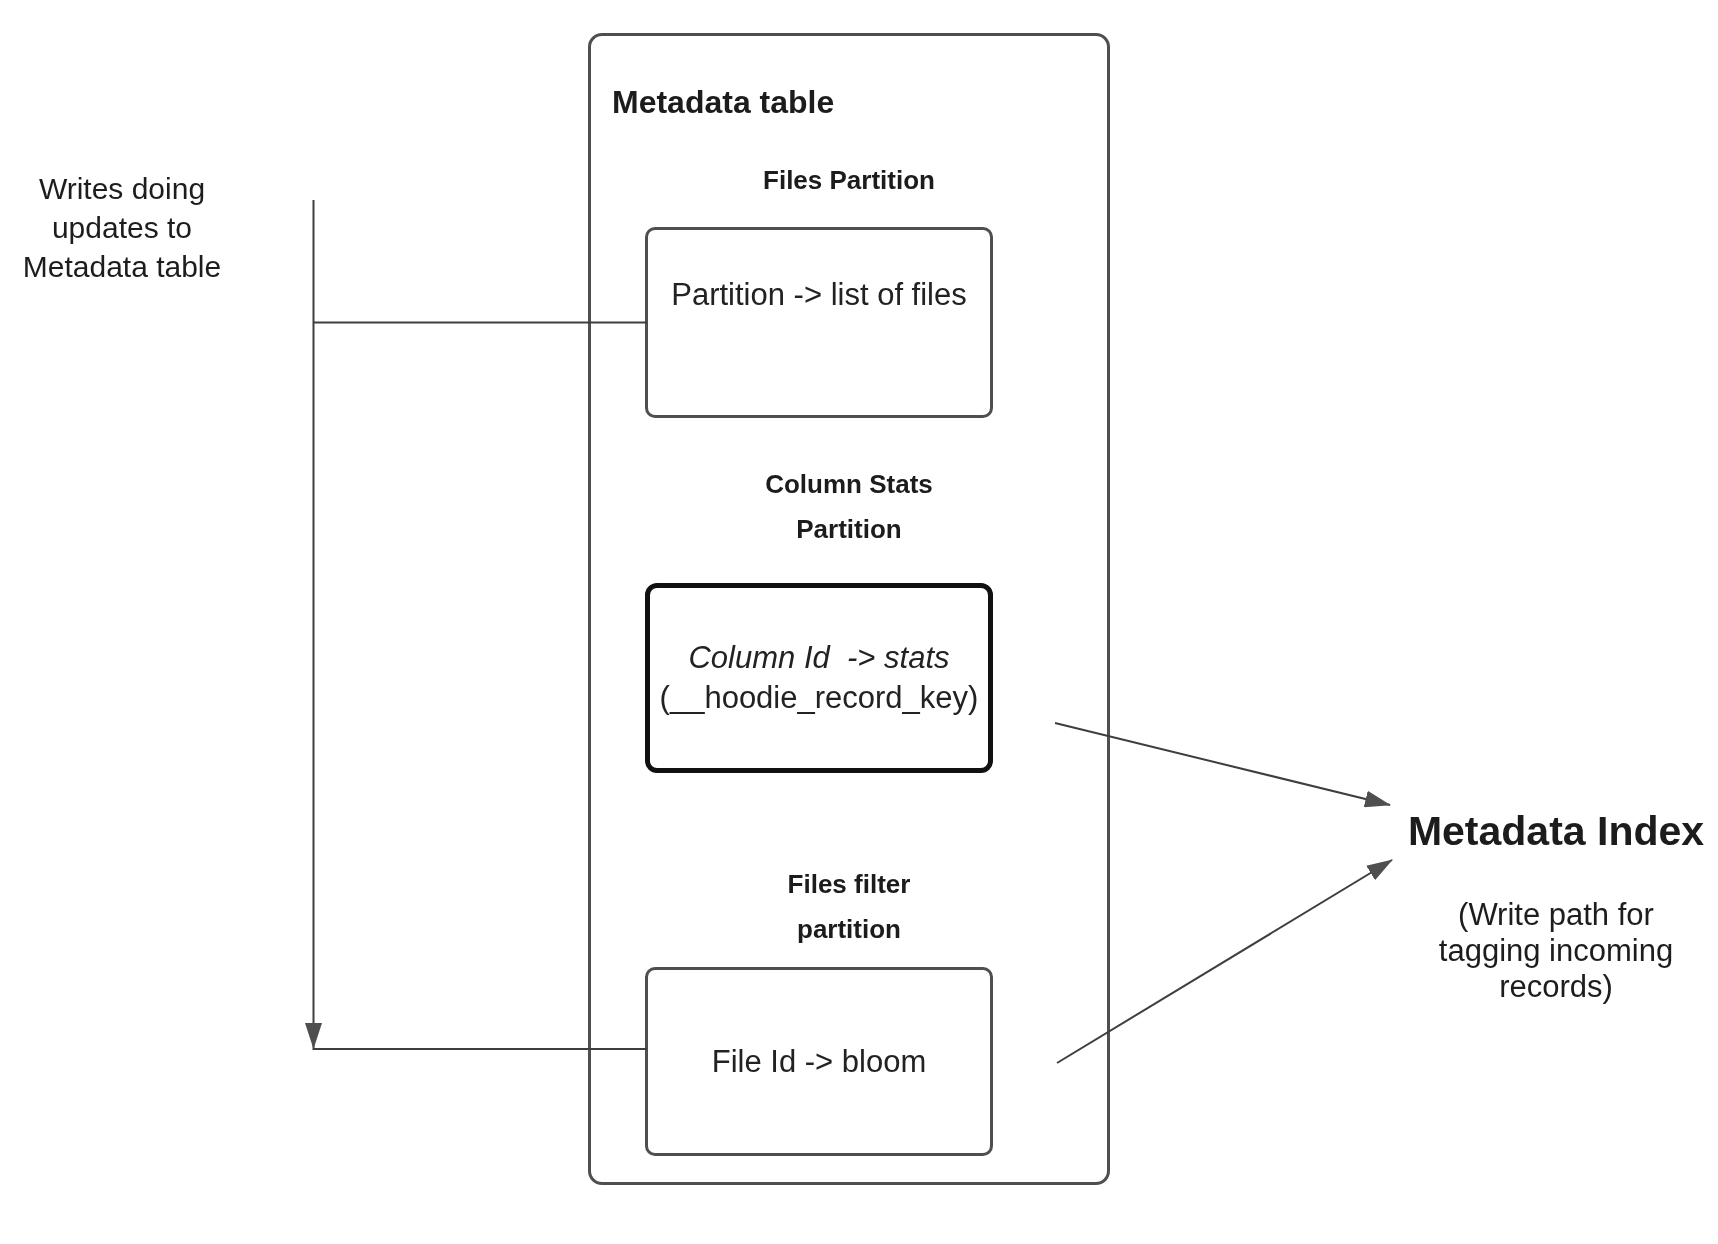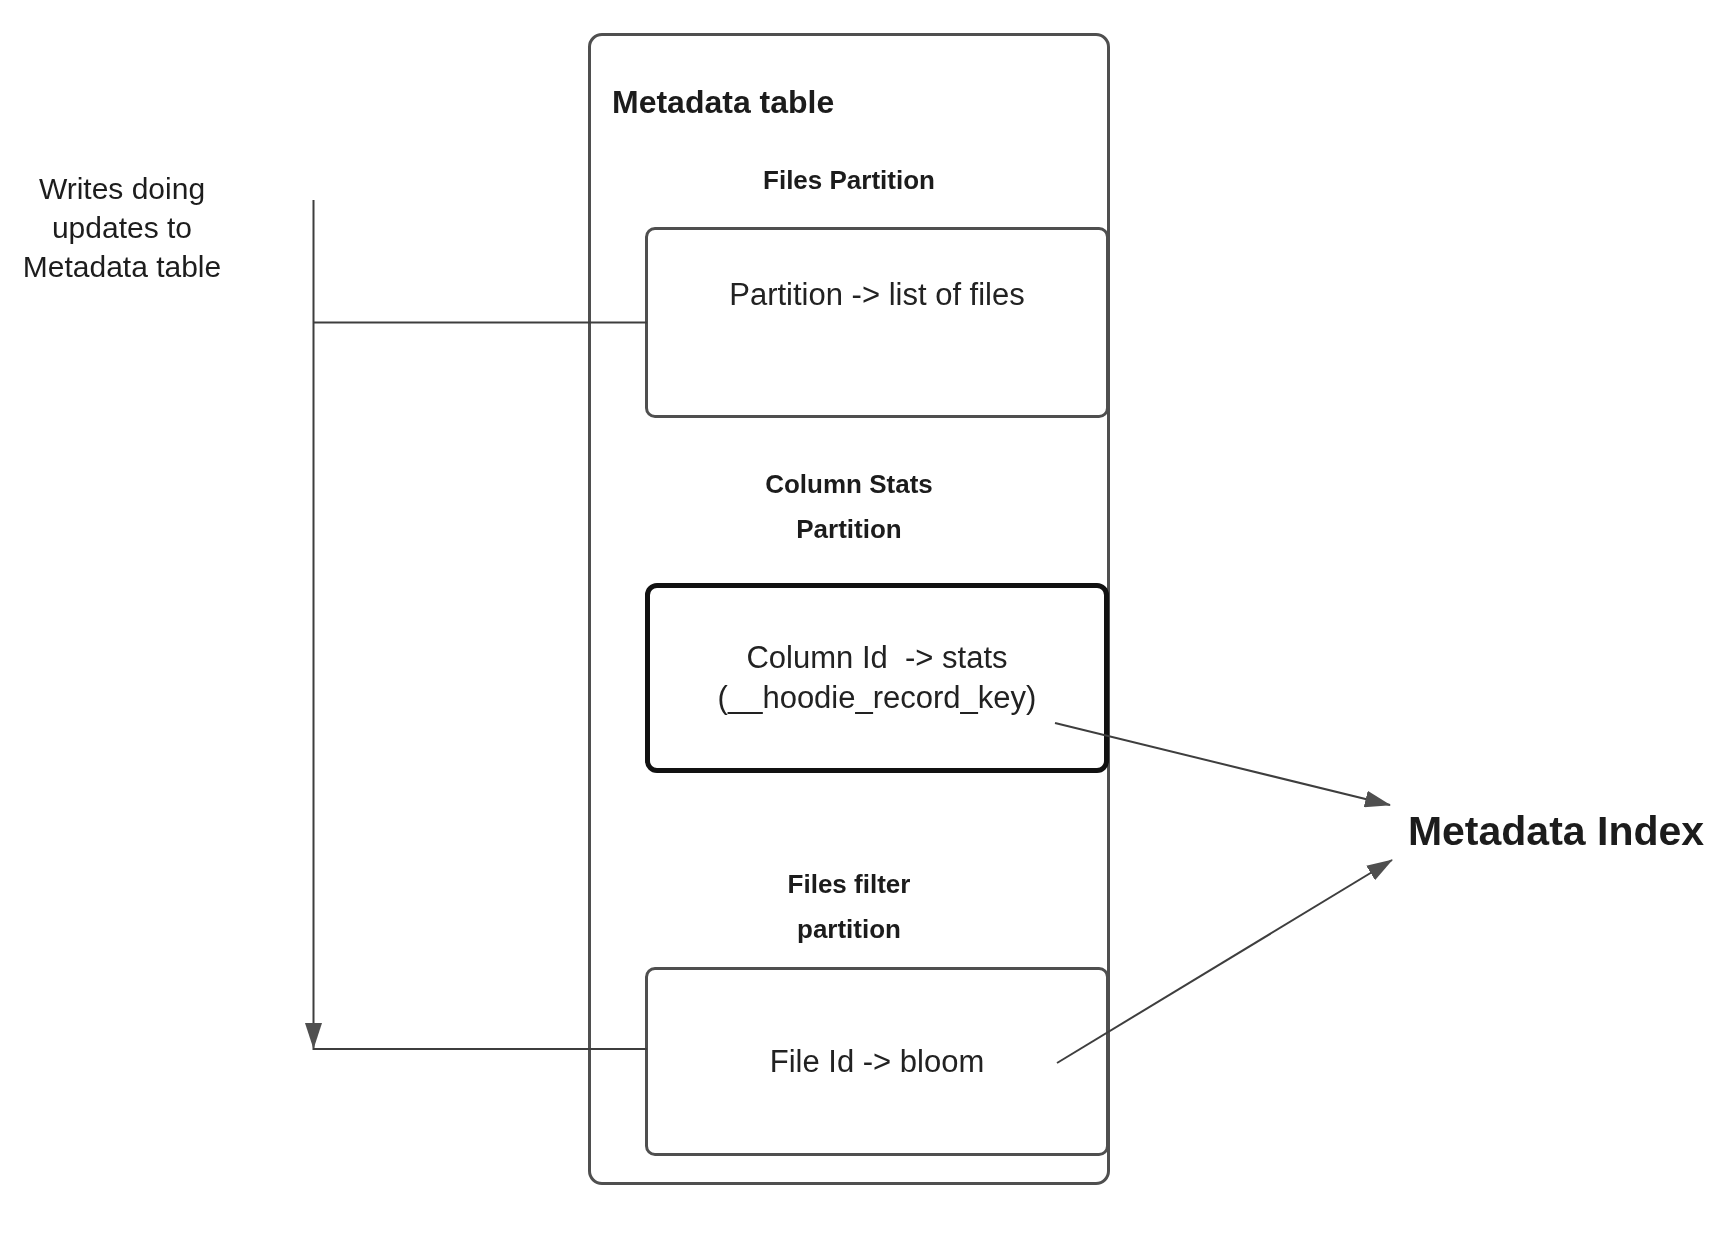--- a/index.html
+++ b/index.html
@@ -41,40 +41,40 @@
     left: 588px; width: 522px;
     text-align: center;
     font-size: 26px; font-weight: bold; line-height: 45px;
     color: #1c1c1c;
   }
   .h-files  { top: 158px; }
   .h-stats  { top: 462px; }
   .h-bloom  { top: 862px; }
 
   .part-box {
-    left: 645px; width: 464px;
+    left: 645px; width: 348px;
     border: 3px solid #4f4f4f;
     border-radius: 10px;
     box-sizing: border-box;
     display: flex; flex-direction: column;
     align-items: center; justify-content: center;
     text-align: center;
     font-size: 31px; line-height: 40px;
     color: #222222;
     background: #ffffff;
   }
   .box-files { top: 227px; height: 191px; }
   .box-files .box-text { transform: translateY(-28px); }
   .box-stats {
     top: 583px; height: 190px;
     border: 5px solid #111111;
     border-radius: 12px;
   }
   .box-bloom { top: 967px; height: 189px; }
-  .pre { white-space: pre-wrap; }
+  .pre { white-space: pre-wrap; font-style: italic; }
 
   
   .meta-index {
     left: 1396px; top: 807px; width: 320px;
     text-align: center;
   }
   .meta-index-title {
     font-size: 41px; font-weight: bold; line-height: 48px;
     color: #1c1c1c;
   }
@@ -122,20 +122,25 @@
   <div class="abs part-heading h-bloom">
     <div>Files filter</div>
     <div>partition</div>
   </div>
   <div class="abs part-box box-bloom">
     <div>File Id -&gt; bloom</div>
   </div>
 
   <div class="abs meta-index">
     <div class="meta-index-title">Metadata Index</div>
+    <div class="meta-index-sub">
+      <div>(Write path for</div>
+      <div>tagging incoming</div>
+      <div>records)</div>
+    </div>
   </div>
 
   <svg class="abs connector-svg" viewBox="0 0 1718 1244" xmlns="http://www.w3.org/2000/svg">
     <defs>
       <marker id="arrowhead" markerUnits="userSpaceOnUse" markerWidth="26" markerHeight="17" refX="25" refY="8.5" orient="auto">
         <path d="M0,0 L26,8.5 L0,17 Z" fill="#4f4f4f"></path>
       </marker>
     </defs>
 
     <line x1="313.5" y1="200" x2="313.5" y2="1048" stroke="#3e3e3e" stroke-width="2" marker-end="url(#arrowhead)"></line>

